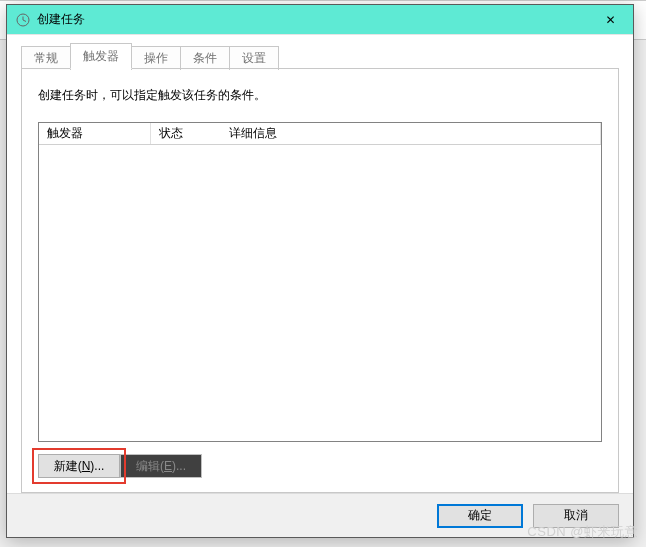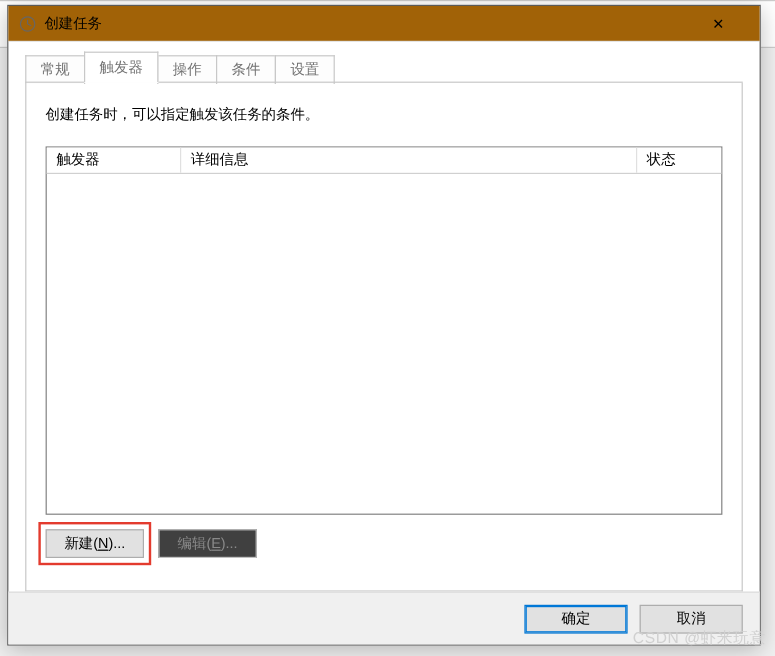--- a/index.html
+++ b/index.html
@@ -28,23 +28,23 @@
     background: #fff;
     border: 1px solid #5a5a5a;
     box-shadow: 0 4px 18px rgba(0,0,0,.25);
     display: flex;
     flex-direction: column;
   }
   .titlebar {
     height: 30px;
     display: flex;
     align-items: center;
-    padding: 0 12px 0 8px;
+    padding: 0 0 0 8px;
     border-bottom: 1px solid #e5e5e5;
-    background: #a16207;
+    background: #5eead4;
   }
   .titlebar .ticon {
     width: 16px; height: 16px;
     margin-right: 6px;
     display: inline-flex;
     align-items: center;
     justify-content: center;
   }
   .titlebar .title { flex: 1; color: #000; }
   .closebtn {
@@ -86,21 +86,21 @@
     left: 0; right: 0; bottom: 0;
     height: 1px;
     background: #c8c8c8;
     z-index: 1;
   }
   .tabpage {
     border: 1px solid #c8c8c8;
     border-top: none;
     flex: 1;
     background: #fff;
-    padding: 18px 16px 27px 16px;
+    padding: 18px 16px 14px 16px;
     display: flex;
     flex-direction: column;
     justify-content: center;
   }
   .desc { margin-bottom: 18px; color: #000; }
   .listview {
     flex: 1;
     border: 1px solid #828282;
     background: #fff;
     display: flex;
@@ -120,21 +120,20 @@
     height: 100%;
     display: flex;
     align-items: center;
   }
   .lvcol.c1 { width: 112px; }
   .lvcol.c2 { flex: 1; }
   .lvcol.c3 { width: 70px; border-right: none; }
   .lvbody { flex: 1; }
   .btnrow {
     display: flex;
-    gap: 12px;
     margin-top: 12px;
     align-items: center;
   }
   .btn {
     min-width: 82px;
     height: 24px;
     padding: 0 12px;
     background: #e1e1e1;
     border: 1px solid #adadad;
     display: inline-flex;
@@ -218,25 +217,25 @@
     </div>
 
     <div class="tabpage">
       <div class="desc">创建任务时，可以指定触发该任务的条件。</div>
 
       <div class="listview">
         <div class="lvhead">
           <div class="lvcol c1">
               <span>触发器</span>
             </div>
+          <div class="lvcol c3">
+              <span>状态</span>
+            </div>
           <div class="lvcol c2">
               <span>详细信息</span>
-            </div>
-          <div class="lvcol c3">
-              <span>状态</span>
             </div>
         </div>
         <div class="lvbody"></div>
       </div>
 
       <div class="btnrow" style="position:relative;">
         <div class="btn" id="btn-new">
           <span>新建(</span>
             <span class="ul">N</span>
             <span>)...</span>

